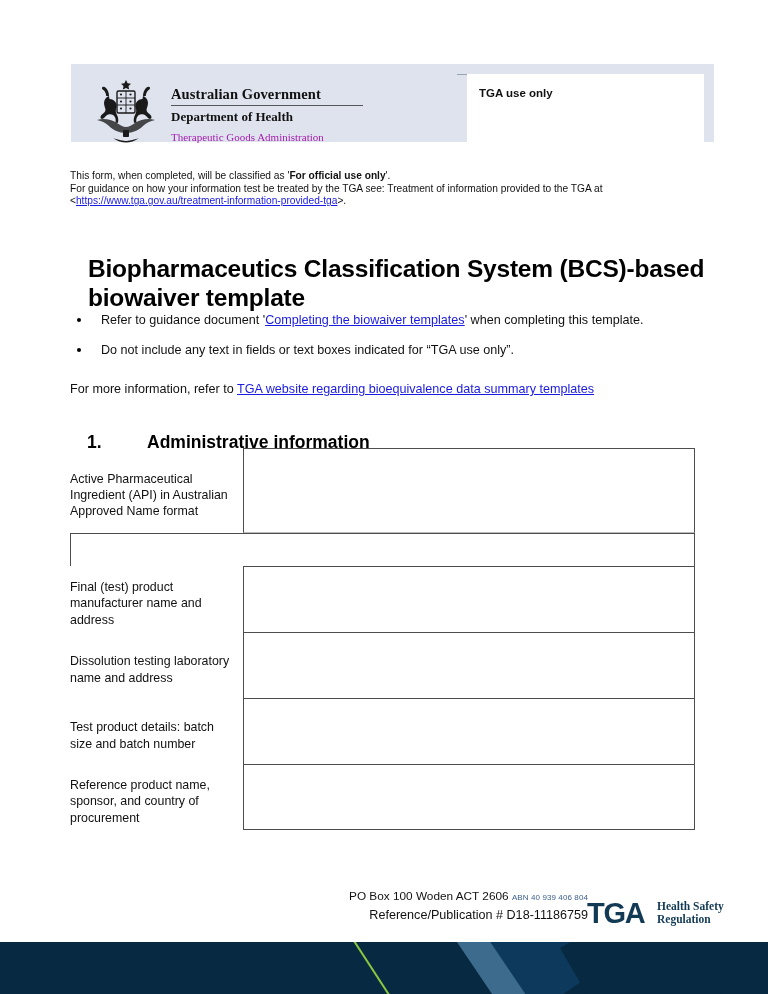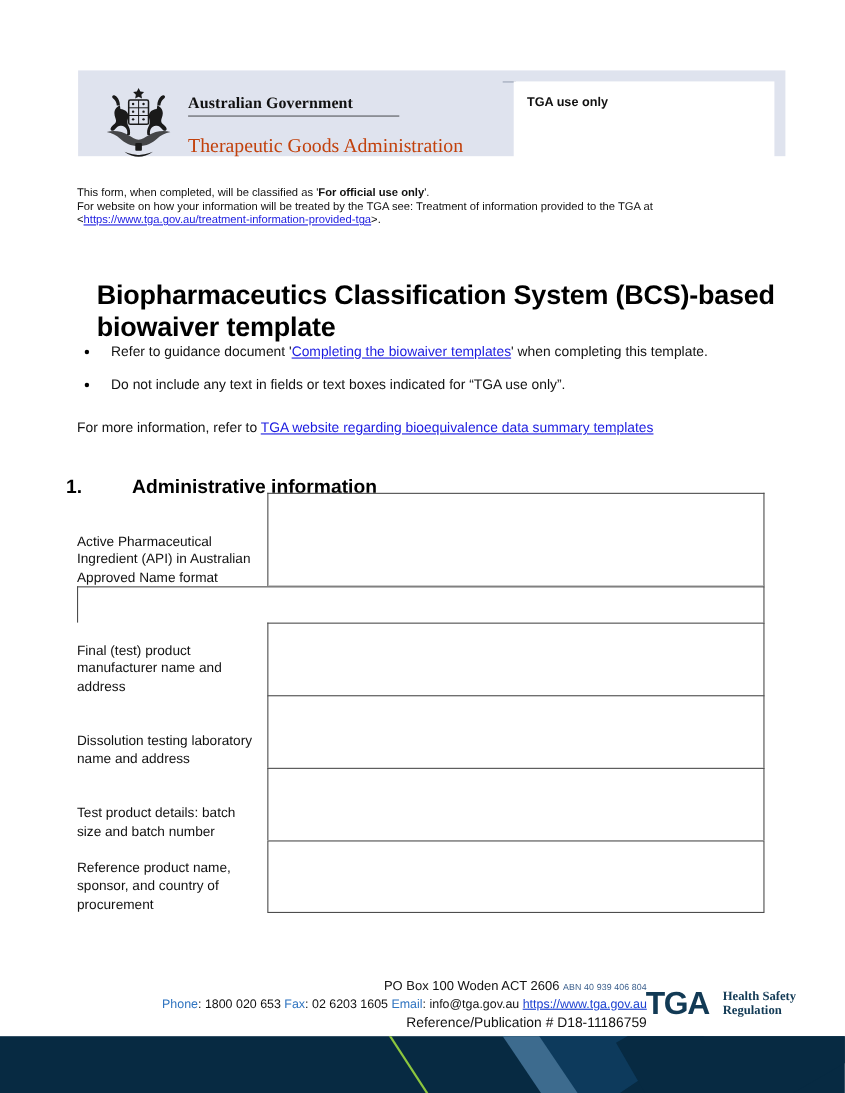--- a/index.html
+++ b/index.html
@@ -53,24 +53,24 @@
   }
   .gov-line2 {
     font-family: "Liberation Serif", serif;
     font-weight: bold;
     font-size: 13px;
     color: #111;
     line-height: 16px;
   }
   .gov-line3 {
     font-family: "Liberation Serif", serif;
-    font-size: 18px;
-    color: #c2410c;
+    font-size: 11px;
+    color: #a21caf;
     line-height: 16px;
-    margin-top: 18px;
+    margin-top: 4px;
   }
   .tga-box {
     position: absolute;
     left: 396px;
     top: 10px;
     width: 237px;
     height: 76px;
     background: #ffffff;
   }
   .tga-box-tick {
@@ -150,38 +150,38 @@
     top: 381px;
     width: 640px;
     font-size: 12.6px;
     line-height: 16.5px;
     color: #111;
   }
 
   
   .section-head {
     position: absolute;
-    left: 60px;
+    left: 87px;
     top: 417px;
     font-size: 17.5px;
     font-weight: bold;
     color: #000;
   }
   .section-num { display: inline-block; width: 60px; }
 
   
   .form-table {
     position: absolute;
     left: 70px;
     top: 448px;
     width: 625px;
   }
   .form-row {
     display: flex;
-    align-items: flex-end;
+    align-items: center;
   }
   .form-label {
     width: 173px;
     flex: 0 0 173px;
     font-size: 12.4px;
     line-height: 16.3px;
     color: #111;
     padding-top: 9px;
     padding-right: 6px;
     box-sizing: border-box;
@@ -330,34 +330,35 @@
 
         <path d="M26 62 c5 2 11 3 13 3 c2 0 8 -1 13 -3 c-4 3 -9 4.5 -13 4.5 c-4 0 -9 -1.5 -13 -4.5z"></path>
         <rect x="36" y="54" width="6" height="7" rx="0.8"></rect>
       </g>
     </svg>
   </div>
 
   <div class="gov-text">
     <div class="gov-line1">Australian Government</div>
     <div class="gov-rule"></div>
+    <div class="gov-line2">Department of Health</div>
     <div class="gov-line3">Therapeutic Goods Administration</div>
   </div>
 
   <div class="tga-box-tick"></div>
   <div class="tga-box">
     <div class="tga-box-label">TGA use only</div>
   </div>
 </div>
 
 <div class="disclaimer">
   <div>
     <span>This form, when completed, will be classified as '</span><b>For official use only</b><span>'.</span>
   </div>
-  <div>For website on how your information will be treated by the TGA see: Treatment of information provided to the TGA at</div>
+  <div>For guidance on how your information test be treated by the TGA see: Treatment of information provided to the TGA at</div>
   <div>
     <span>&lt;</span><a class="lnk" href="#">https://www.tga.gov.au/treatment-information-provided-tga</a><span>&gt;.</span>
   </div>
 </div>
 
 <h1 class="doc-title">Biopharmaceutics Classification System (BCS)-based biowaiver template</h1>
 
 <div class="bullets">
   <div class="bullet-row">
     <span class="bullet-dot"></span>
@@ -408,23 +409,20 @@
     <div class="form-label">Reference product name, sponsor, and country of procurement</div>
     <div class="form-field" style="height:66px"></div>
   </div>
 
 </div>
 
 <div class="footer-text">
   <div class="f-line1">
     <span>PO Box 100  Woden ACT 2606</span>
     <span class="f-abn">ABN 40 939 406 804</span>
-  </div>
-  <div class="f-line2">
-    <span class="f-key">Phone</span><span>: 1800 020 653 </span><span class="f-key">Fax</span><span>: 02 6203 1605 </span><span class="f-key">Email</span><span>: info@tga.gov.au </span><a class="f-link" href="#">https://www.tga.gov.au</a>
   </div>
   <div class="f-line3">Reference/Publication # D18-11186759</div>
 </div>
 
 <div class="tga-logo">
   <span class="tga-mark">TGA</span>
   <span class="tga-tag">
     <span>Health Safety</span><br>
     <span>Regulation</span>
   </span>

